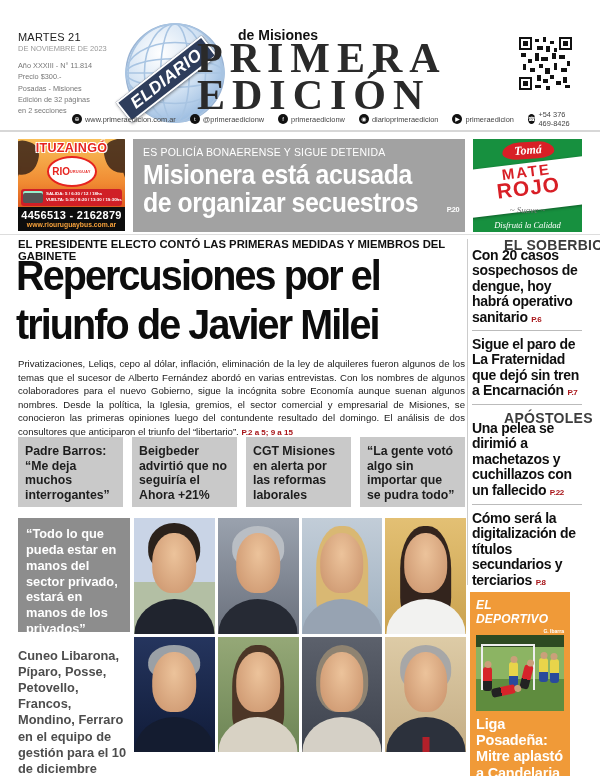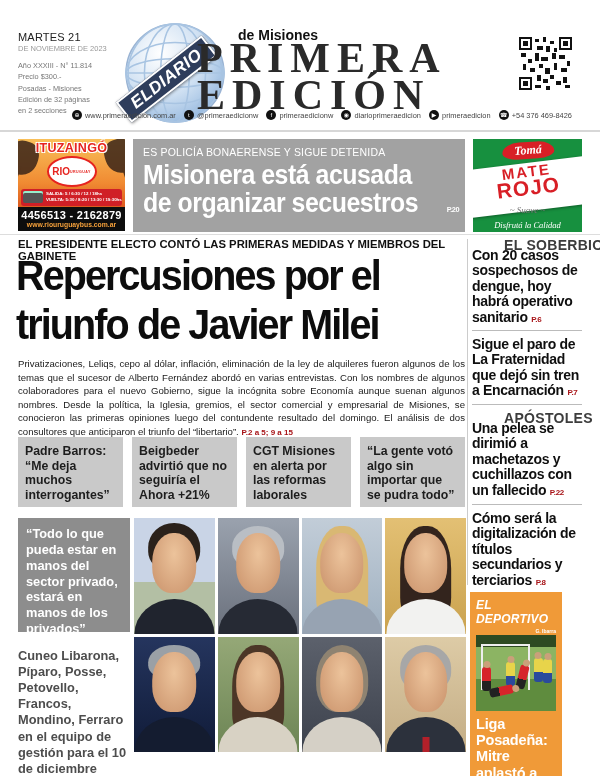--- a/index.html
+++ b/index.html
@@ -15,21 +15,21 @@
   .globe svg{width:100%;height:100%;}
   .stamp{position:absolute;left:-12px;top:44px;transform:rotate(-38deg);
          background:#2e3d5c;color:#fff;font-weight:bold;font-style:italic;
          font-size:17px;padding:1px 10px;border:2px solid #fff;
          box-shadow:0 1px 3px rgba(0,0,0,.45);letter-spacing:.5px;white-space:nowrap;}
   .demisiones{position:absolute;left:238px;top:27px;font-size:14px;font-weight:bold;color:#111;}
   .wordmark{position:absolute;left:197px;top:40px;font-family:"Liberation Serif",serif;
             font-weight:bold;color:#2a2a2a;font-size:42px;line-height:37px;letter-spacing:7px;}
   .wordmark span{display:block;white-space:nowrap;}
   .qr{position:absolute;left:519px;top:37px;width:53px;height:53px;}
-  .socialbar{position:absolute;left:72px;top:110px;width:500px;display:flex;gap:8px;
+  .socialbar{position:absolute;left:72px;top:110px;width:500px;display:flex;gap:14px;
              align-items:center;justify-content:space-between;}
   .soc-item{display:flex;align-items:center;gap:3px;}
   .soc-ic{width:10px;height:10px;border-radius:50%;background:#111;color:#fff;font-size:6px;
           display:inline-flex;align-items:center;justify-content:center;line-height:1;}
   .soc-label{font-size:7.4px;color:#444;}
   .mastrule{position:absolute;left:0;top:130px;width:600px;height:2px;background:#d7d7d7;}
 
   
   .ad-itz{position:absolute;left:18px;top:139px;width:107px;height:92px;overflow:hidden;
           display:flex;flex-direction:column;background:linear-gradient(180deg,#f9c05a 0%,#f08a32 48%,#dd5d20 72%,#c84a1a 100%);}
@@ -124,21 +124,21 @@
   .sb-kicker{position:absolute;left:472px;width:110px;font-size:14px;font-weight:bold;color:#3c3c3c;letter-spacing:.3px;padding-left:32px;}
   .sb-head{position:absolute;left:472px;width:111px;font-size:14px;font-weight:bold;line-height:1.1;
            color:#0f0f0f;letter-spacing:-.3px;}
   .sb-ref{font-size:8px;color:#a81418;font-weight:bold;white-space:nowrap;}
   .sb-rule{position:absolute;left:472px;width:110px;height:1px;background:#bbb;}
   .k0{top:237px;} .h0{top:248px;}
   .r0{top:330px;} .h1{top:337px;}
   .r1{top:404px;} .k1{top:410px;} .h2{top:421px;}
   .r2{top:504px;} .h3{top:511px;}
 
-  .sports{position:absolute;left:470px;top:592px;width:92px;height:184px;background:#f09a38;
+  .sports{position:absolute;left:470px;top:592px;width:100px;height:184px;background:#f09a38;
           padding:6px 6px;box-sizing:border-box;}
   .sp-label{font-size:12px;font-weight:bold;font-style:italic;color:#fff;letter-spacing:.2px;}
   .sp-credit{text-align:right;font-size:5px;color:#fff;font-weight:bold;margin:2px 0 1px;}
   .sportsphoto{position:relative;height:76px;overflow:hidden;
                background:linear-gradient(180deg,#2e4a22 0 16%,#8cb463 16% 58%,#5f8c3e 58% 100%);}
   .goal{position:absolute;left:6%;top:12%;width:56%;height:58%;border:2px solid #eee;border-bottom:none;}
   .pl{position:absolute;width:9px;height:24px;border-radius:3px;}
   .pl::before{content:"";position:absolute;top:-6px;left:50%;transform:translateX(-50%);
               width:7px;height:7px;border-radius:50%;background:#caa07a;}
   .pl.red{background:linear-gradient(180deg,#d6242a 0 60%,#222 60% 100%);}

